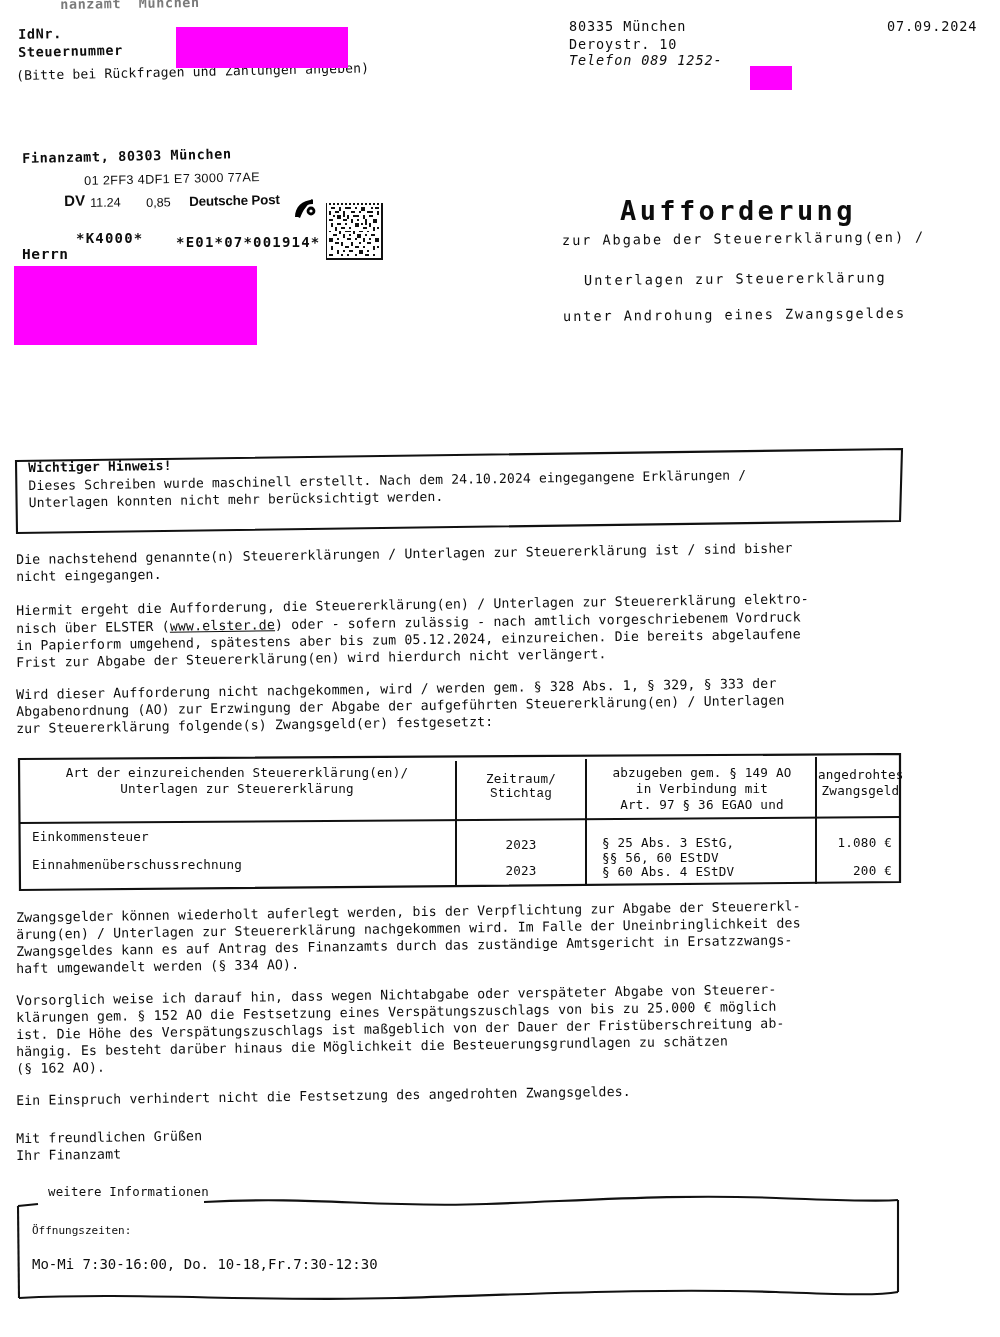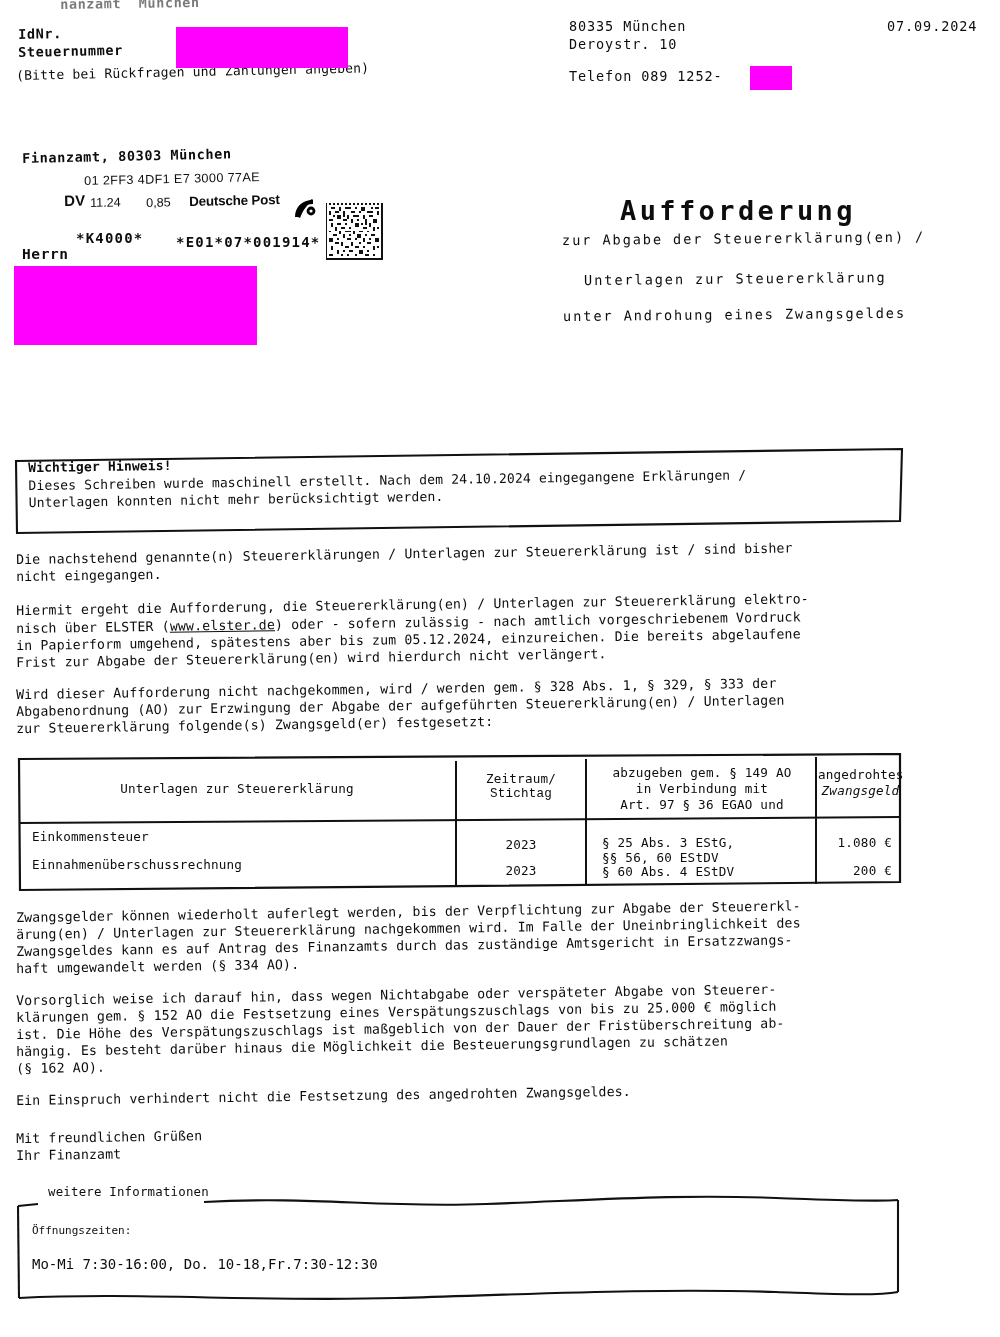--- a/index.html
+++ b/index.html
@@ -91,21 +91,21 @@
 <div class="abs mono t-head skew-2" style="left:18px; top:44px;">Steuernummer</div>
 
 <div class="abs mono t-small skew-2" style="left:16px; top:68px; font-size:13px;">(Bitte bei Rückfragen und Zahlungen angeben)</div>
 
 <div class="redact" style="left:176px; top:27px; width:172px; height:41px;"></div>
 
 <div class="abs mono t-addr" style="left:560px; top:18px;">80335 München</div>
 
 <div class="abs mono t-addr" style="left:560px; top:36px;">Deroystr. 10</div>
 
-<div class="abs mono t-addr" style="left:560px; top:68px;">Telefon 089 1252-</div>
+<div class="abs mono t-addr" style="left:560px; top:52px;font-style:italic;">Telefon 089 1252-</div>
 
 <div class="redact" style="left:750px; top:66px; width:42px; height:24px;"></div>
 
 <div class="abs mono t-addr" style="left:878px; top:18px;">07.09.2024</div>
 
 <div class="abs mono t-head skew-2" style="left:22px; top:150px; font-size:13.5px;">Finanzamt, 80303 München</div>
 
 <div class="abs sans skew-2" style="left:84px; top:174px; font-size:12.6px; letter-spacing:.4px;">01 2FF3 4DF1 E7 3000 77AE</div>
 
 <div class="abs sans bold skew-2" style="left:64px; top:192px; font-size:15px;">DV</div>
@@ -274,31 +274,32 @@
 
     <path d="M3,6 L884,1 L884,129 L4,137 Z" fill="none" stroke="#111" stroke-width="2.2"></path>
 
     <path d="M3,70 L884,64" stroke="#111" stroke-width="2.0" fill="none"></path>
 
     <path d="M440,8 L440,134" stroke="#111" stroke-width="2.0" fill="none"></path>
     <path d="M570,6 L570,132" stroke="#111" stroke-width="2.0" fill="none"></path>
     <path d="M800,4 L800,131" stroke="#111" stroke-width="2.0" fill="none"></path>
   </svg>
 
+  <div class="cell mono t-tbl ctr" style="left:6px; top:12px; width:430px;">Art der einzureichenden Steuererklärung(en)/</div>
   <div class="cell mono t-tbl ctr" style="left:6px; top:28px; width:430px;">Unterlagen zur Steuererklärung</div>
 
   <div class="cell mono t-tbl ctr" style="left:442px; top:18px; width:126px;">Zeitraum/</div>
   <div class="cell mono t-tbl ctr" style="left:442px; top:34px; width:126px;font-family:Liberation Mono, monospace;">Stichtag</div>
 
   <div class="cell mono t-tbl ctr" style="left:572px; top:12px; width:228px;">abzugeben gem. § 149 AO</div>
   <div class="cell mono t-tbl ctr" style="left:572px; top:28px; width:228px;">in Verbindung mit</div>
   <div class="cell mono t-tbl ctr" style="left:572px; top:44px; width:228px;">Art. 97 § 36 EGAO und</div>
 
   <div class="cell mono t-tbl ctr" style="left:802px; top:14px; width:80px;">angedrohtes</div>
-  <div class="cell mono t-tbl ctr" style="left:802px; top:30px; width:85px;font-style:italic;">Zwangsgeld</div>
+  <div class="cell mono t-tbl ctr" style="left:802px; top:30px; width:85px;">Zwangsgeld</div>
 
   <div class="cell mono t-tbl" style="left:16px; top:76px;">Einkommensteuer</div>
   <div class="cell mono t-tbl ctr" style="left:442px; top:84px; width:126px;">2023</div>
   <div class="cell mono t-tbl" style="left:586px; top:82px;">§ 25 Abs. 3 EStG,</div>
   <div class="cell mono t-tbl" style="left:586px; top:97px;">§§ 56, 60 EStDV</div>
   <div class="cell mono t-tbl rgt" style="left:800px; top:82px; width:76px;">1.080 €</div>
 
   <div class="cell mono t-tbl" style="left:16px; top:104px;">Einnahmenüberschussrechnung</div>
   <div class="cell mono t-tbl ctr" style="left:442px; top:110px; width:126px;">2023</div>
   <div class="cell mono t-tbl" style="left:586px; top:111px;">§ 60 Abs. 4 EStDV</div>

